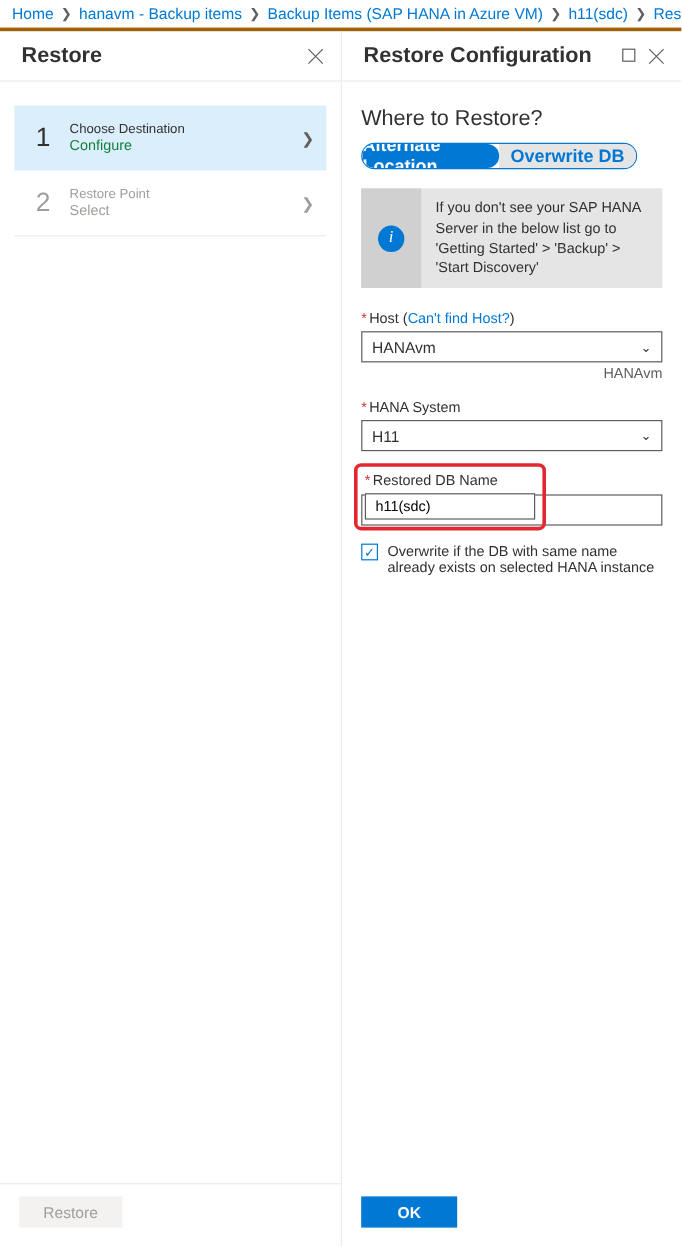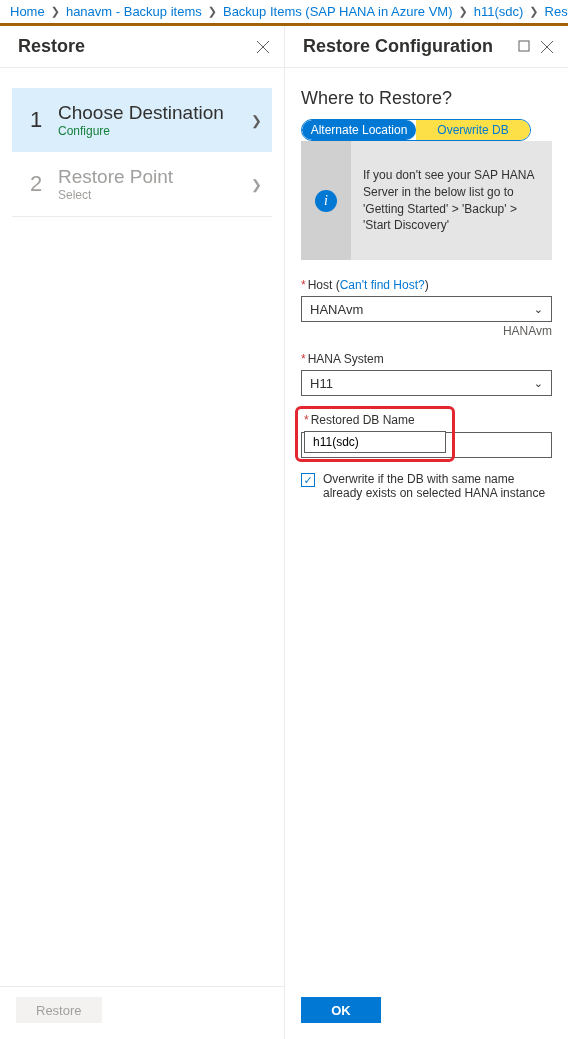--- a/index.html
+++ b/index.html
@@ -87,21 +87,21 @@
     }
     .step-num {
       font-size: 22px;
       font-weight: 300;
       width: 28px;
       text-align: center;
       color: #323130;
     }
     .step.inactive .step-num { color: #a19f9d; }
     .step-text { flex: 1; margin-left: 8px; }
-    .step-title { font-size: 19px; color: #323130; }
+    .step-title { font-size: 11px; color: #323130; }
     .step.inactive .step-title { color: #a19f9d; }
     .step-sub { font-size: 12px; color: #15803d; }
     .step.inactive .step-sub { color: #a19f9d; }
     .step-chev {
       color: #605e5c;
       font-size: 13px;
     }
     .step.inactive .step-chev { color: #a19f9d; }
 
     .panel-body {
@@ -114,38 +114,39 @@
       margin-bottom: 10px;
       color: #323130;
     }
     .toggle-group {
       display: flex;
       border: 1px solid #0078d4;
       border-radius: 12px;
       overflow: hidden;
       width: 230px;
       height: 22px;
-      font-size: 12px;
-      margin-bottom: 0;
+      font-size: 15px;
+      margin-bottom: 16px;
+      font-weight: bold;
     }
     .toggle-opt {
       flex: 1;
       display: flex;
       align-items: center;
       justify-content: center;
       cursor: pointer;
     }
     .toggle-opt.selected {
       background: #0078d4;
       color: #fff;
       border-radius: 12px;
     }
     .toggle-opt.unselected {
       color: #0078d4;
-      background: #fde047;
+      background: #e5e5e5;
     }
     .info-box {
       display: flex;
       background: #e5e5e5;
       padding: 0;
       margin-bottom: 18px;
     }
     .info-icon-wrap {
       width: 50px;
       background: #d0d0d0;
@@ -161,21 +162,21 @@
       color: #fff;
       display: flex;
       align-items: center;
       justify-content: center;
       font-style: italic;
       font-family: Georgia, serif;
       font-size: 14px;
     }
     .info-text {
       flex: 1;
-      padding: 26px 12px;
+      padding: 8px 12px;
       font-size: 12px;
       color: #323130;
       line-height: 1.4;
     }
     .form-group { margin-bottom: 14px; }
     .form-label {
       font-size: 12px;
       color: #323130;
       margin-bottom: 4px;
       display: block;

